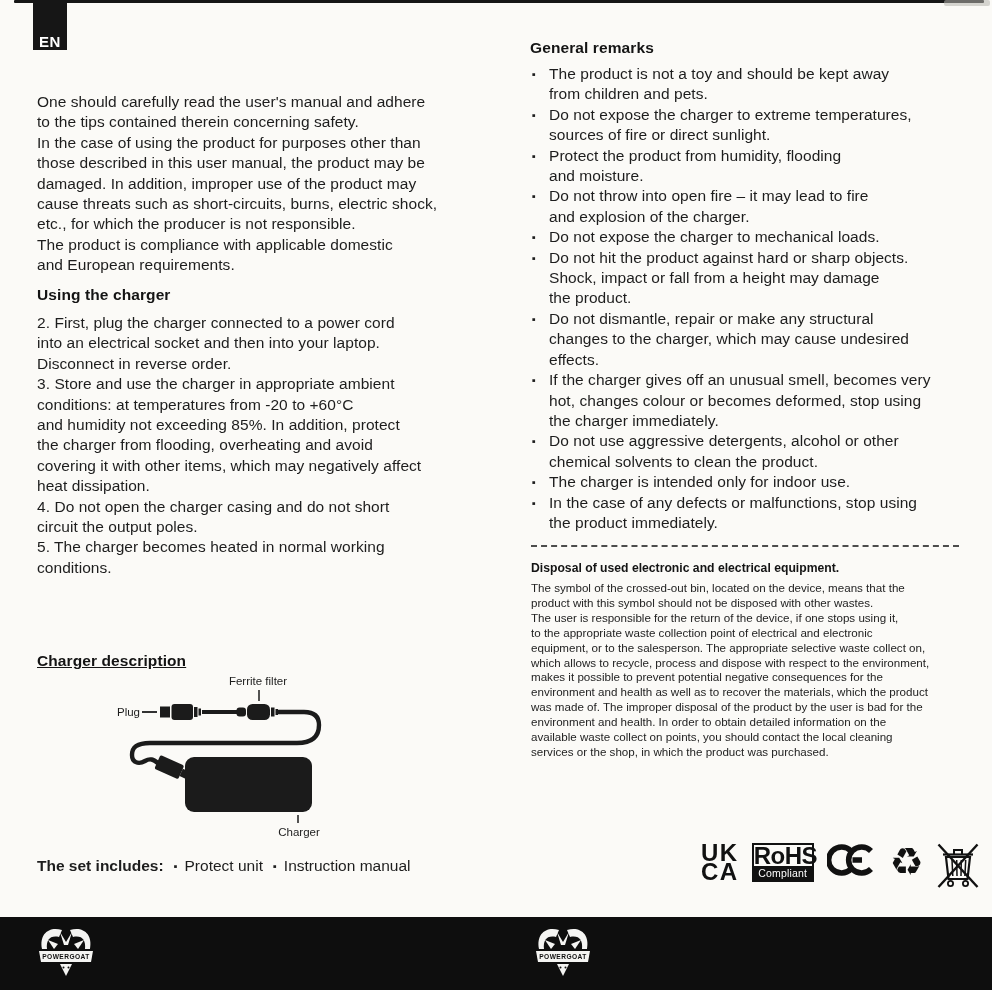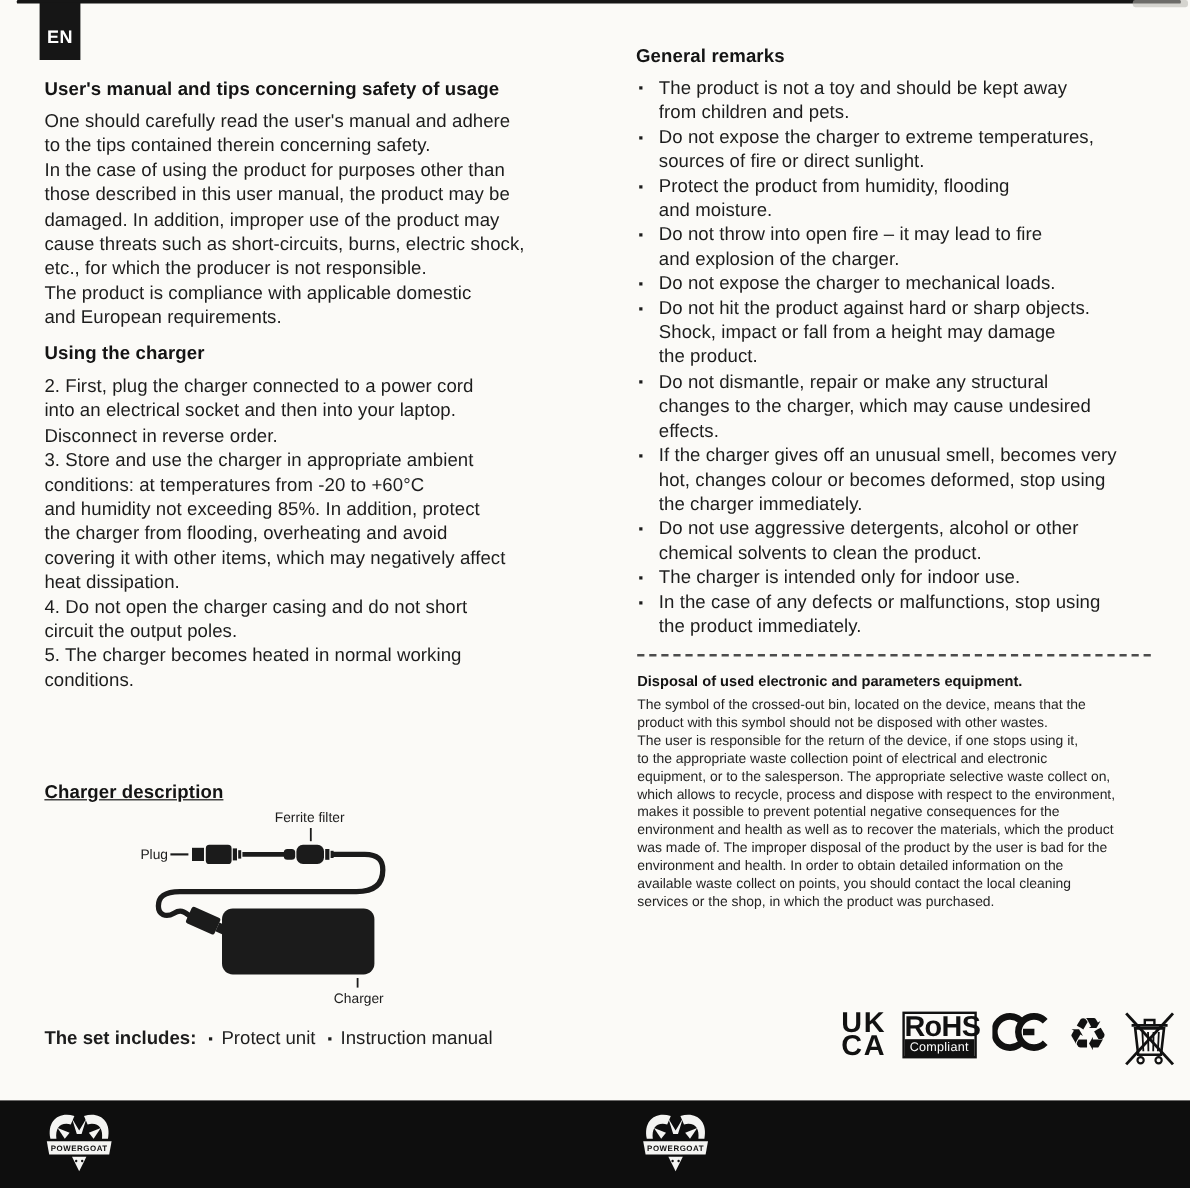--- a/index.html
+++ b/index.html
@@ -8,21 +8,21 @@
     background:#fbfaf7; overflow:hidden;
     font-family:"Liberation Sans", sans-serif; color:#1d1d1d;
   }
   .top-rule { position:absolute; left:14px; right:8px; top:0; height:3px; background:#161616; border-radius:1px; }
   .smudge { position:absolute; right:2px; top:0; width:46px; height:6px; background:#b6b4af; opacity:.55; border-radius:2px; }
 
   .en-badge {
     position:absolute; left:33px; top:2px; width:34px; height:48px;
     background:#161616; color:#fff; font-weight:bold; font-size:15px;
     display:flex; align-items:flex-end; justify-content:center;
-    padding-bottom:10px; box-sizing:border-box; letter-spacing:.5px;
+    box-sizing:border-box; letter-spacing:.5px;
   }
 
   .h { position:absolute; font-weight:bold; font-size:15.5px; color:#141414; letter-spacing:.1px; white-space:nowrap; }
   .body-text { font-size:15.5px; line-height:20.4px; white-space:pre-line; letter-spacing:.05px; }
 
   .pos-h1 { left:37px; top:66px; }
   .pos-intro { position:absolute; left:37px; top:92px; width:478px; }
   .pos-h2 { left:37px; top:286px; }
   .pos-steps { position:absolute; left:37px; top:313px; width:482px; }
   .pos-h3 { left:37px; top:652px;text-decoration:underline; }
@@ -63,21 +63,20 @@
 
 <div class="page">
 
   <div class="top-rule"></div>
   <div class="smudge"></div>
 
   <div class="en-badge">
     <span>EN</span>
   </div>
 
-  <div class="h pos-h1">User's manual and tips concerning safety of usage</div>
   <div class="body-text pos-intro">One should carefully read the user's manual and adhere
 to the tips contained therein concerning safety.
 In the case of using the product for purposes other than
 those described in this user manual, the product may be
 damaged. In addition, improper use of the product may
 cause threats such as short-circuits, burns, electric shock,
 etc., for which the producer is not responsible.
 The product is compliance with applicable domestic
 and European requirements.</div>
 
@@ -187,21 +186,21 @@
         <span class="b-text">The charger is intended only for indoor use.</span>
       </div>
     <div class="bullet-row">
         <span class="b-mark">▪</span>
         <span class="b-text">In the case of any defects or malfunctions, stop using
 the product immediately.</span>
       </div>
   </div>
 
   <div class="dashed-sep"></div>
-  <div class="disposal-h">Disposal of used electronic and parameters equipment.</div>
+  <div class="disposal-h">Disposal of used electronic and electrical equipment.</div>
   <div class="disposal-b">The symbol of the crossed-out bin, located on the device, means that the
 product with this symbol should not be disposed with other wastes.
 The user is responsible for the return of the device, if one stops using it,
 to the appropriate waste collection point of electrical and electronic
 equipment, or to the salesperson. The appropriate selective waste collect on,
 which allows to recycle, process and dispose with respect to the environment,
 makes it possible to prevent potential negative consequences for the
 environment and health as well as to recover the materials, which the product
 was made of. The improper disposal of the product by the user is bad for the
 environment and health. In order to obtain detailed information on the

